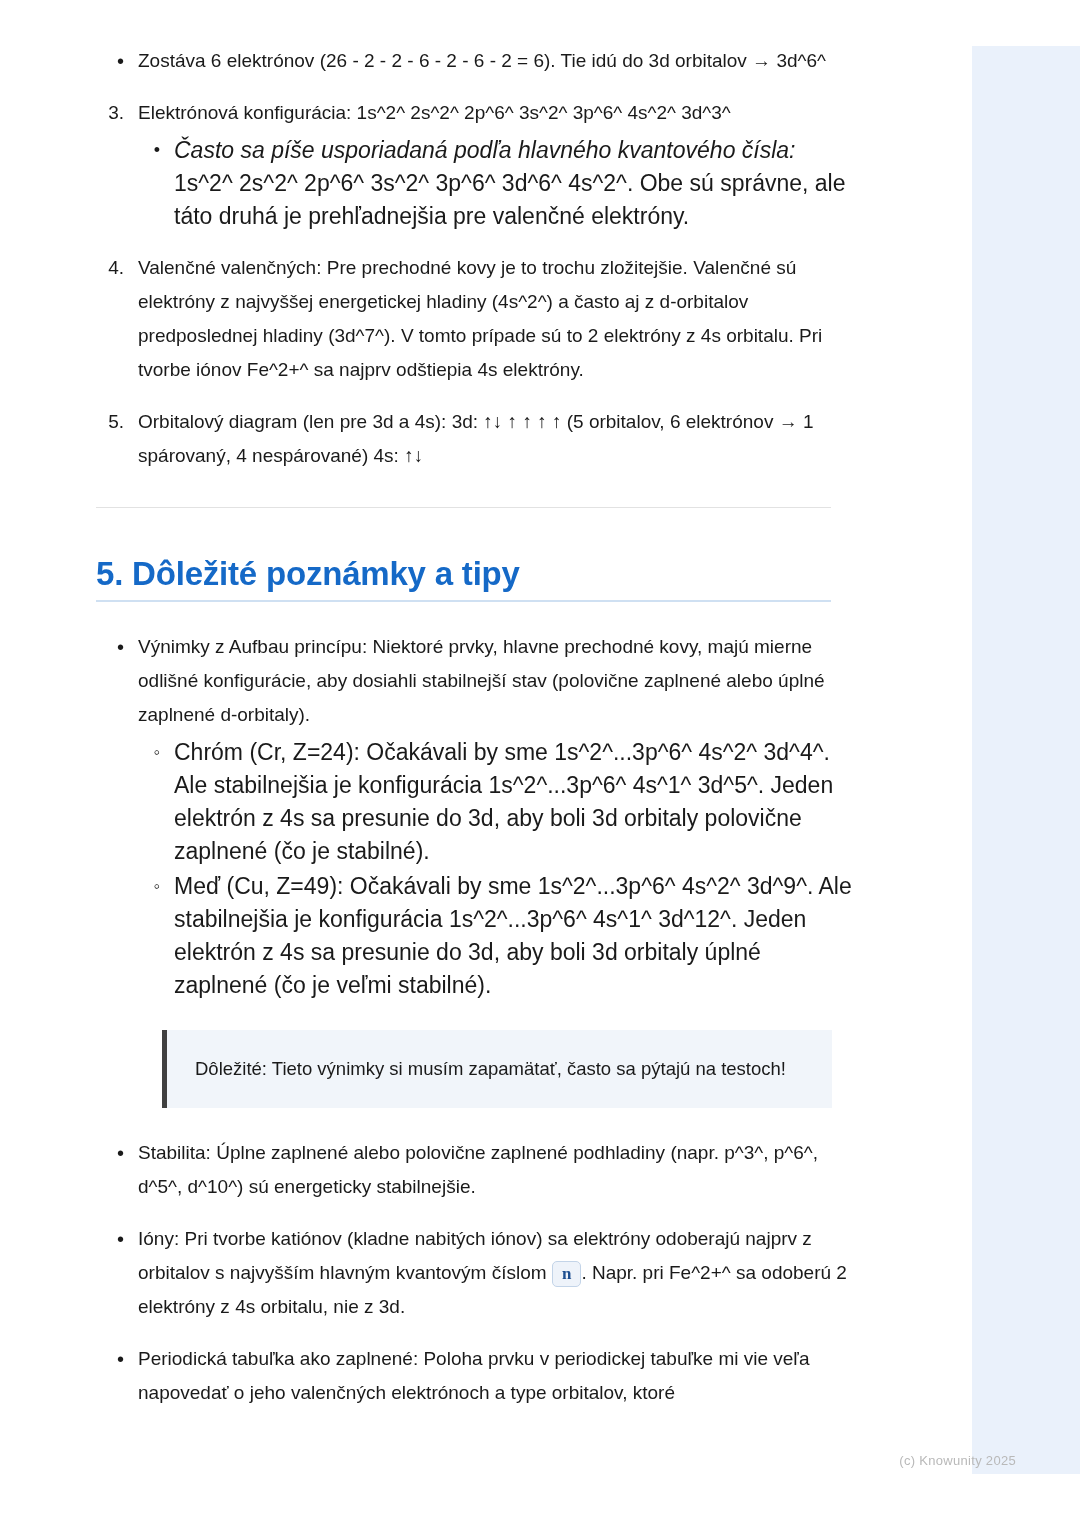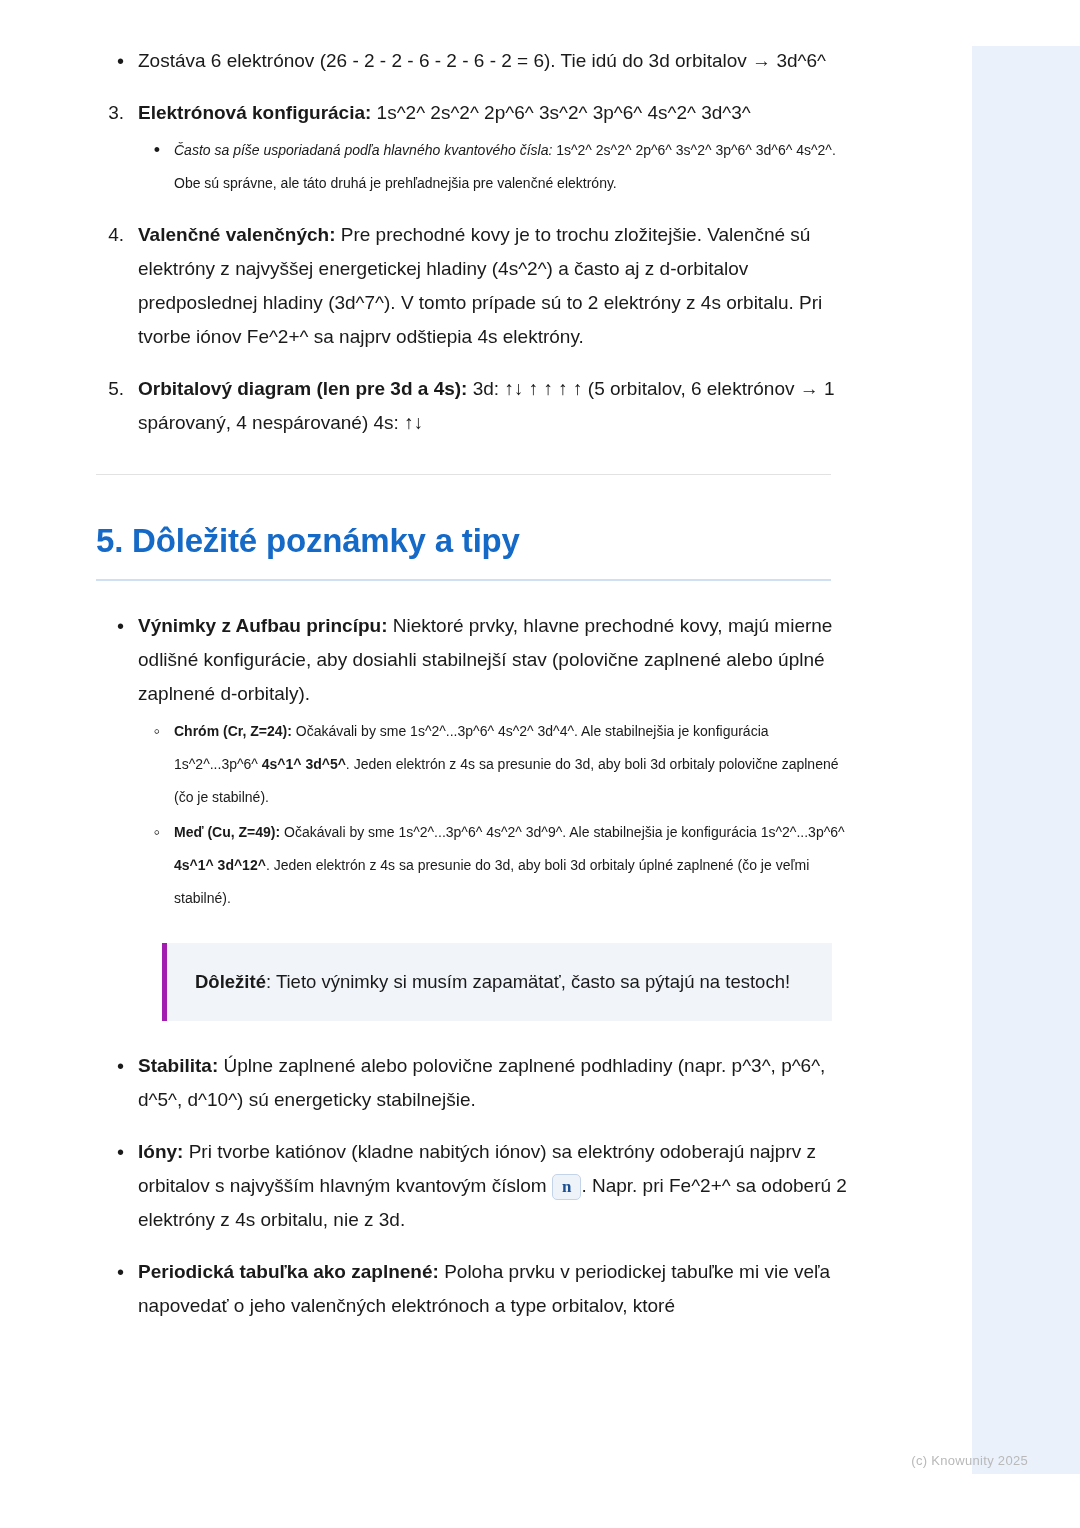--- a/index.html
+++ b/index.html
@@ -72,55 +72,55 @@
   .sub-marker {
     flex: 0 0 auto;
     width: 36px;
     text-align: right;
     padding-right: 14px;
     font-size: 18px;
     line-height: 33px;
   }
   .sub-body {
     flex: 1 1 auto;
-    font-size: 14px;
+    font-size: 23px;
     line-height: 33px;
   }
-  b, strong { font-weight: bold; }
+  b, strong { font-weight: normal; }
   i, em { font-style: italic; }
 
   hr.divider {
     border: none;
     border-top: 1px solid #e2e2e2;
     margin: 34px 0 0 0;
     width: 735px;
   }
 
   h2.section-title {
     color: #1569c7;
     font-size: 33px;
     line-height: 40px;
     font-weight: bold;
     margin: 46px 0 0 0;
-    padding-bottom: 18px;
+    padding-bottom: 6px;
     border-bottom: 2px solid #cfe0f2;
     width: 735px;
     letter-spacing: -0.2px;
   }
 
   ul.notes-list {
     list-style: none;
     margin: 28px 0 0 0;
     padding: 0;
   }
 
   .callout {
     margin: 28px 0 28px 66px;
     background: #f1f5fa;
-    border-left: 5px solid #a21caf;
+    border-left: 5px solid #404040;
     padding: 22px 26px 22px 28px;
     width: 670px;
     font-size: 18.5px;
     line-height: 34px;
     text-align: justify;
   }
   .kbd {
     display: inline-block;
     border: 1px solid #c3d4e8;
     background: #eef3fa;
@@ -128,21 +128,21 @@
     padding: 1px 9px;
     font-family: "Liberation Serif", serif;
     font-size: 17px;
     font-weight: bold;
     color: #1d4f91;
     line-height: 22px;
     vertical-align: middle;
   }
   .watermark {
     position: absolute;
-    right: 52px;
+    right: 64px;
     bottom: 60px;
     font-size: 13px;
     color: #b9b9b9;
     letter-spacing: 0.3px;
   }
 </style>
 </head>
 <body>
 
 <div class="page">

